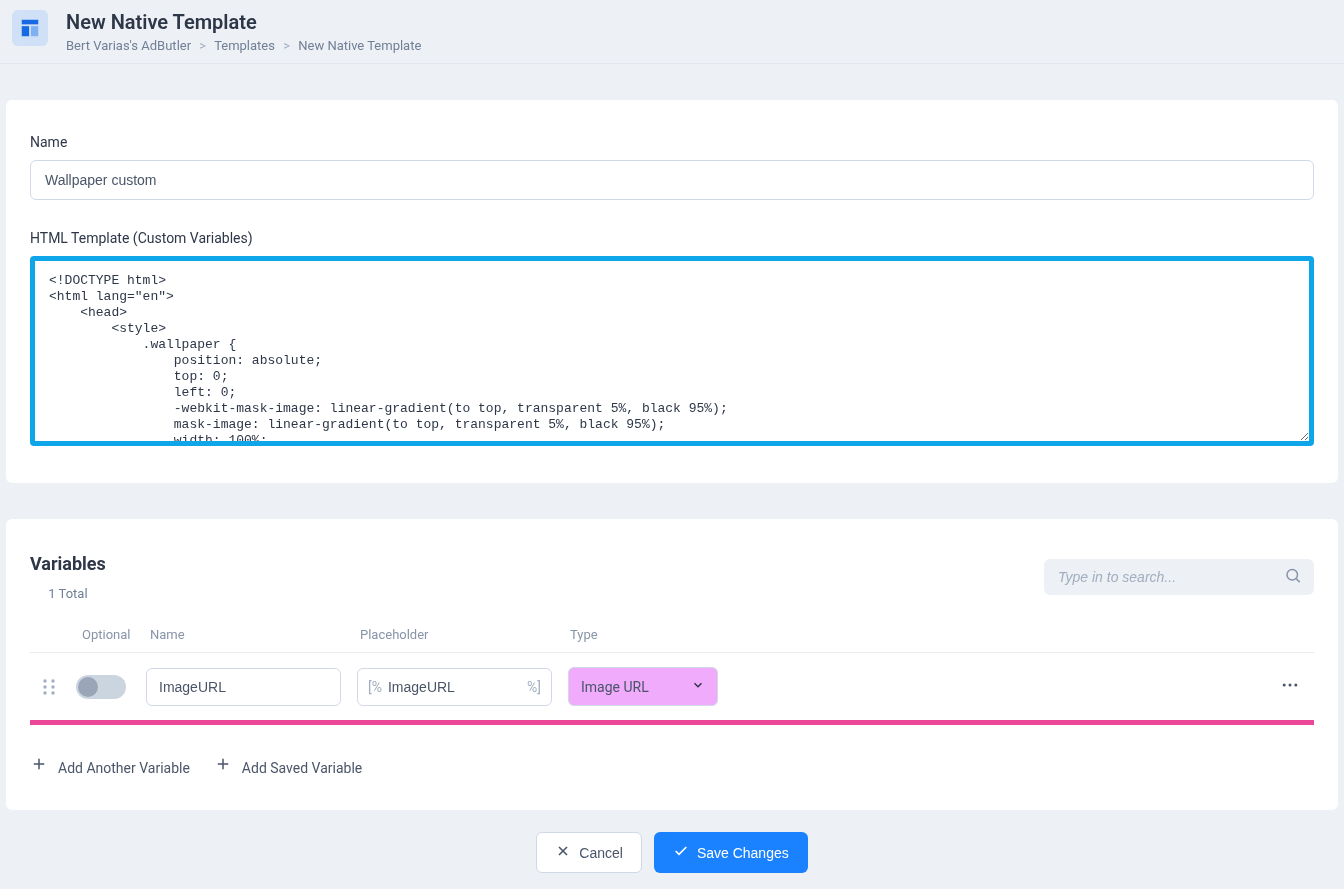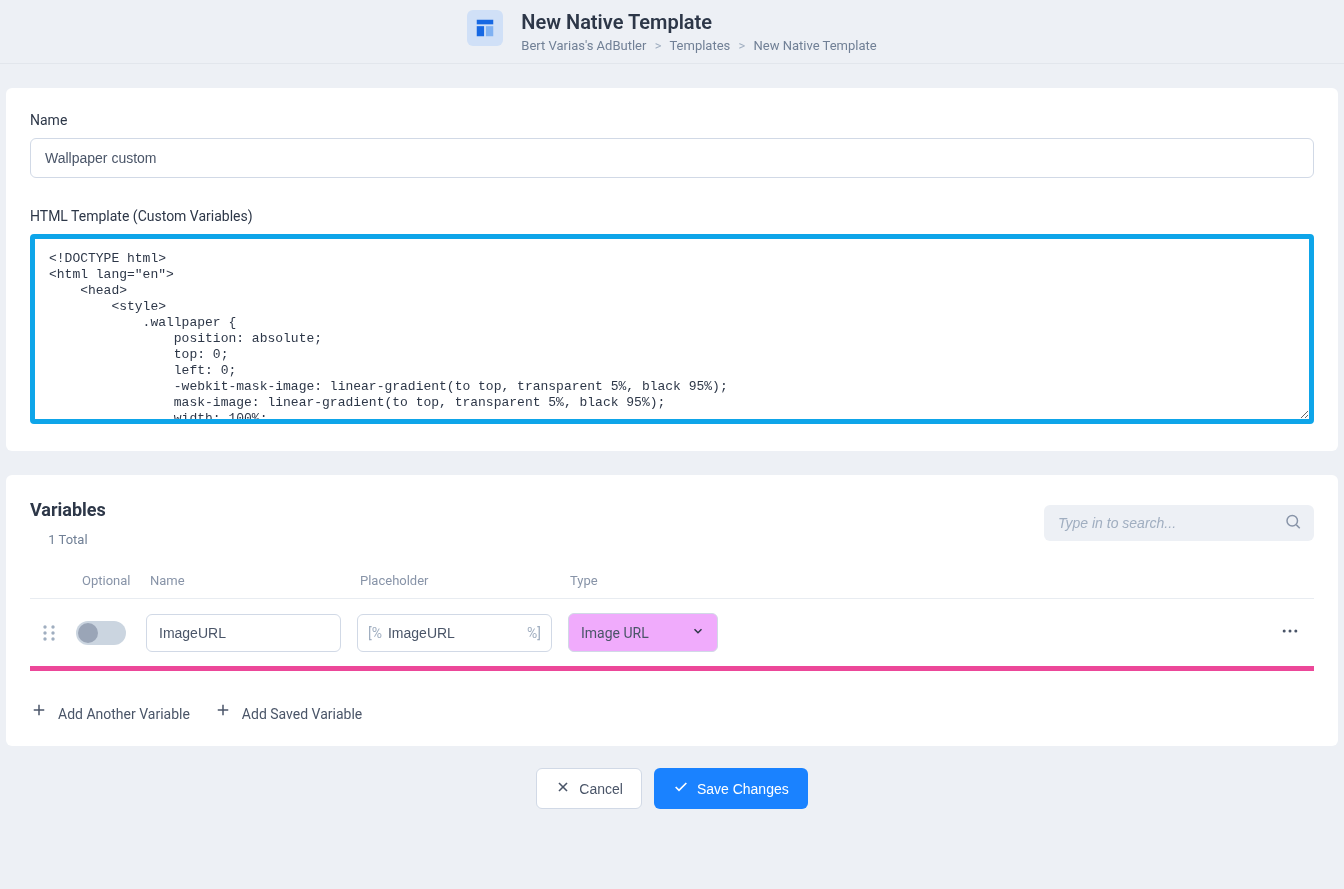--- a/index.html
+++ b/index.html
@@ -13,21 +13,20 @@
       color: #2d3748;
       font-size: 14px;
     }
     .page-header {
       padding: 10px 12px;
       display: flex;
       align-items: flex-start;
       gap: 18px;
       border-bottom: 1px solid #e2e6ec;
       background: #edf0f5;
-      justify-content: center;
     }
     .header-icon {
       width: 36px;
       height: 36px;
       background: #d0e0f7;
       border-radius: 6px;
       display:flex;
       align-items:center;
       justify-content:center;
       flex-shrink:0;
@@ -41,22 +40,22 @@
     }
     .breadcrumb {
       font-size: 13px;
       color: #718096;
     }
     .breadcrumb span { color: #718096; }
     .breadcrumb .sep { margin: 0 5px; color: #a0aec0; }
     .card {
       background: #fff;
       border-radius: 6px;
-      margin: 24px 6px 0 6px;
-      padding: 24px 24px;
+      margin: 36px 6px 0 6px;
+      padding: 34px 24px;
     }
     .field-label {
       font-size: 14px;
       color: #2d3748;
       margin-bottom: 10px;
       display: block;
     }
     .text-input {
       width: 100%;
       padding: 11px 14px;

